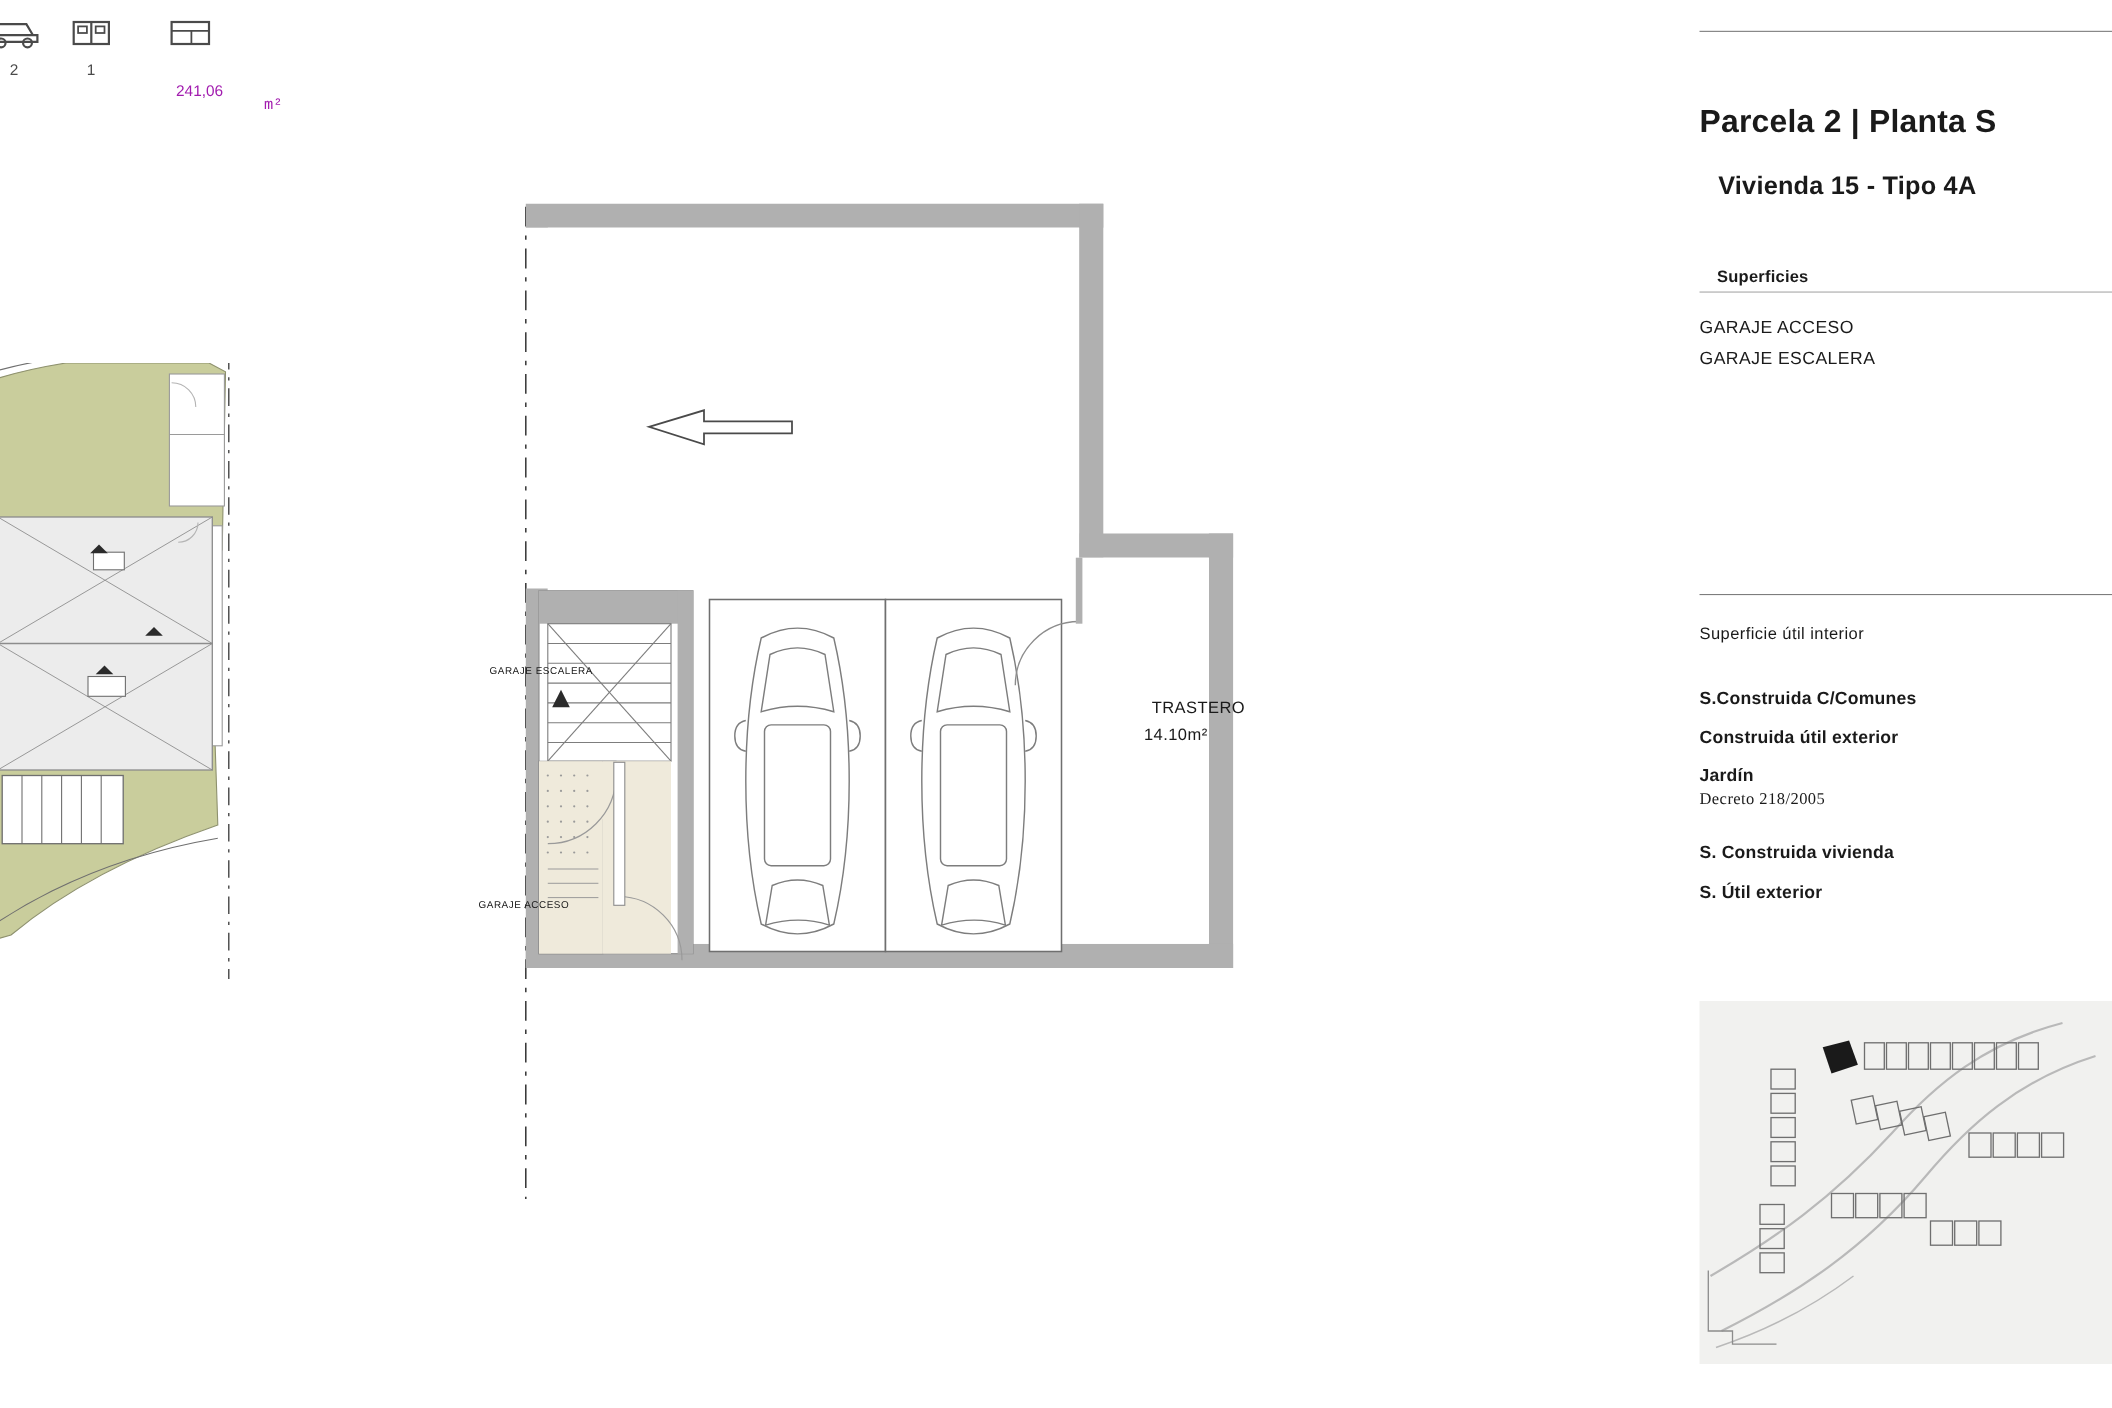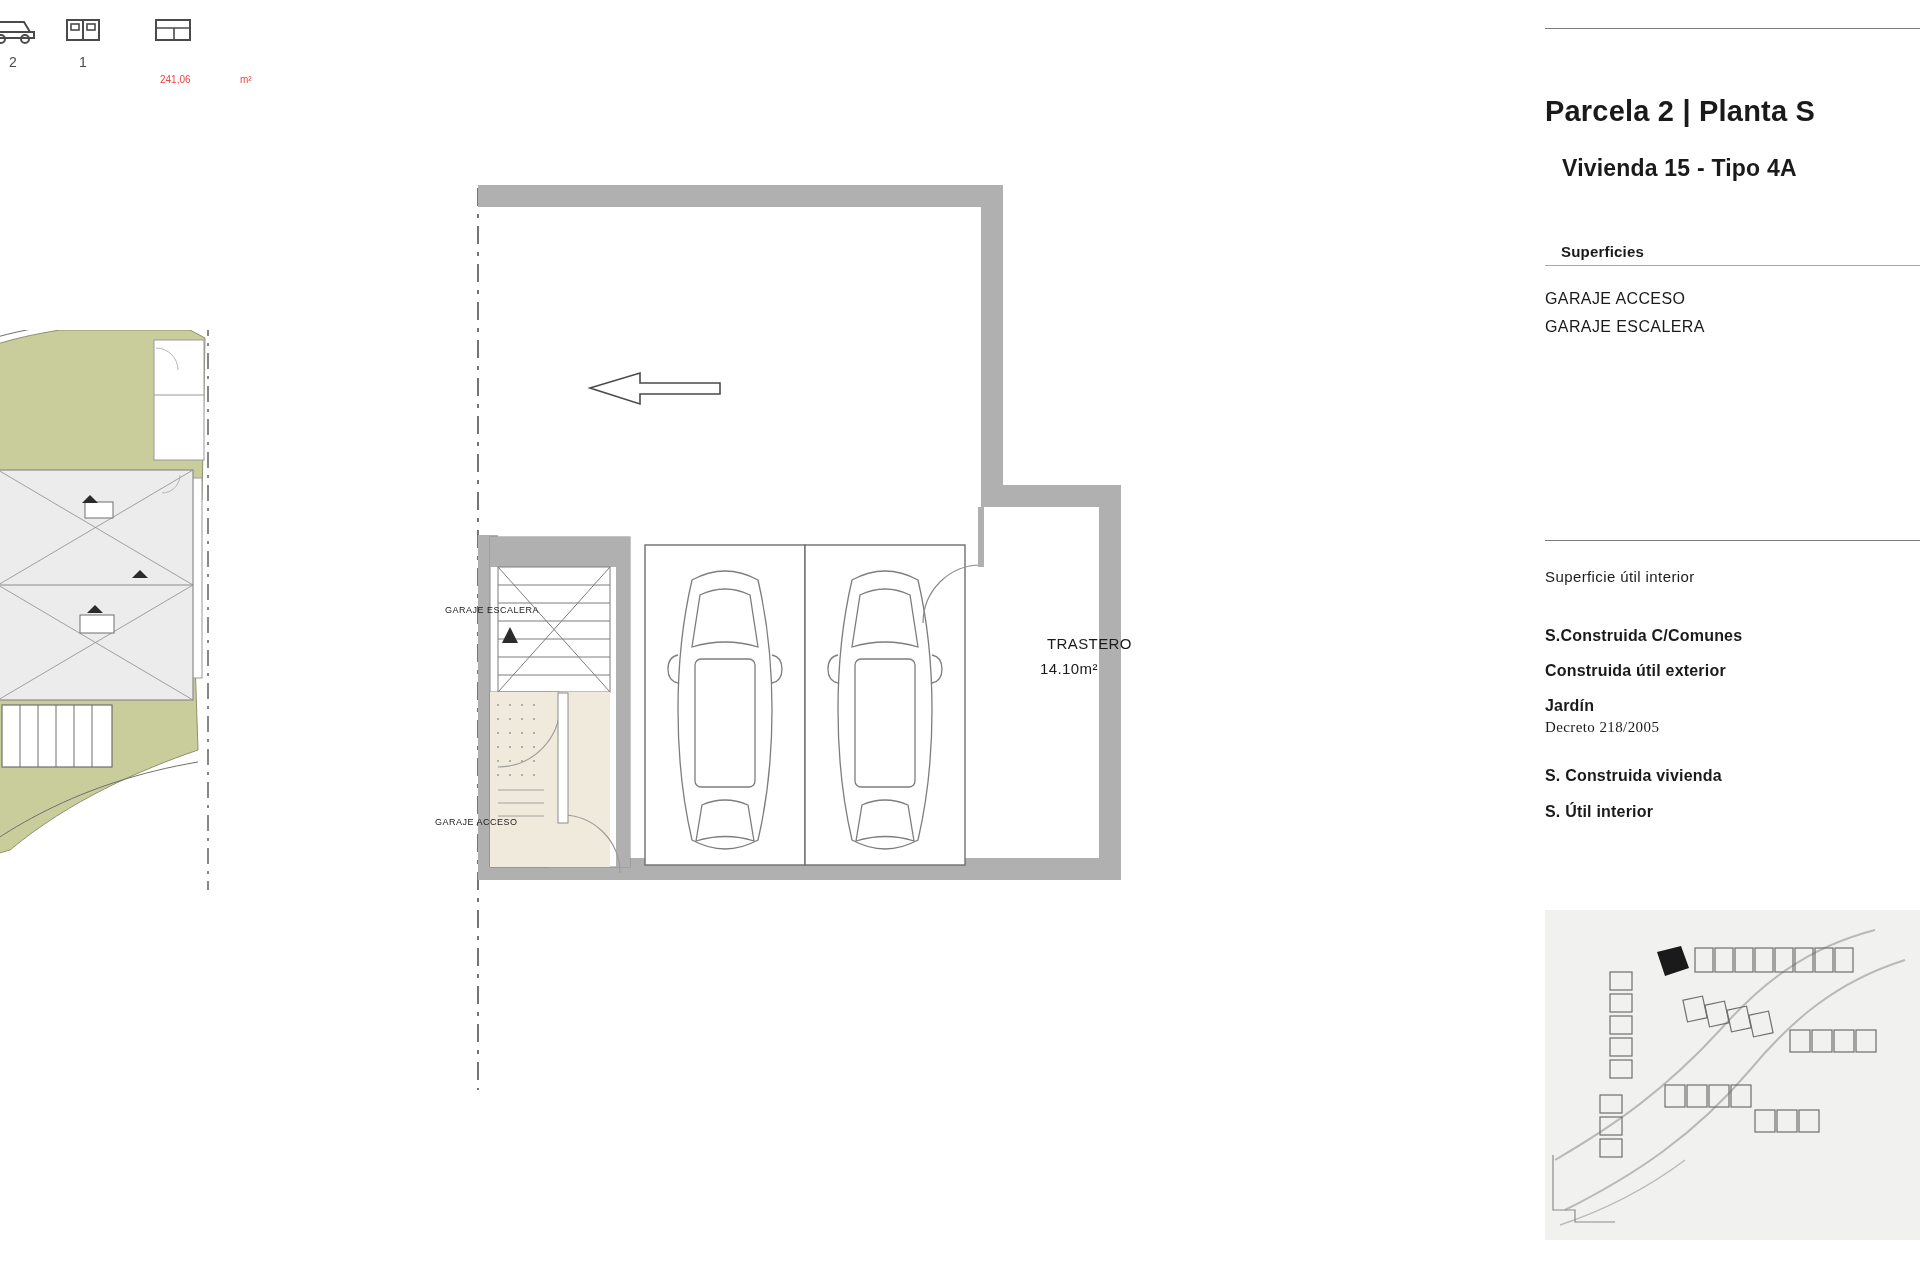--- a/index.html
+++ b/index.html
@@ -38,22 +38,22 @@
   .icon-cell .glyph { display:block; }
   .icon-cell .cap {
     display: block;
     font-size: 14px;
     color: #4a4a4a;
     margin-top: 4px;
     letter-spacing: .3px;
   }
   .cap-area {
     position: absolute;
-    font-size: 10px;
-    color: #ef4444;
+    font-size: 14px;
+    color: #a21caf;
     white-space: nowrap;
   }
 
   
   .siteplan {
     position: absolute;
     left: -60px;
     top: 330px;
     width: 380px;
     height: 700px;
@@ -176,21 +176,21 @@
       <span class="glyph">
         <svg width="46" height="34" viewBox="0 0 46 34">
           <rect x="6" y="8" width="34" height="20" fill="none" stroke="#4a4a4a" stroke-width="2"></rect>
           <line x1="6" y1="16" x2="40" y2="16" stroke="#4a4a4a" stroke-width="1.6"></line>
           <line x1="24" y1="16" x2="24" y2="28" stroke="#4a4a4a" stroke-width="1.6"></line>
         </svg>
       </span>
     </div>
 
     <span class="cap-area" style="left:160px; top:62px;">241,06</span>
-    <span class="cap-area" style="left:240px; top:62px;">m²</span>
+    <span class="cap-area" style="left:240px; top:76px;font-family:Liberation Mono, monospace;">m²</span>
   </div>
 
   <div class="siteplan">
     <svg width="380" height="700" viewBox="0 0 380 700">
 
       <path d="M0 40 C30 20 70 8 120 0 L250 0 L265 8 L262 170 L120 175 L0 170 Z" fill="#c9cd9c" stroke="#8e916e" stroke-width="1"></path>
       <path d="M0 330 L255 330 L258 420 C200 440 130 470 70 520 L0 540 Z" fill="#c9cd9c" stroke="#8e916e" stroke-width="1"></path>
 
       <rect x="0" y="148" width="262" height="200" fill="#ffffff" stroke="#9a9a9a" stroke-width="1"></rect>
 
@@ -359,21 +359,21 @@
     <div class="line-item" style="top:318px;">GARAJE ESCALERA</div>
 
     <div class="rule" style="top:540px;"></div>
     <div class="line-item small" style="top:568px;">Superficie útil interior</div>
 
     <div class="line-item bold" style="top:627px;">S.Construida C/Comunes</div>
     <div class="line-item bold" style="top:662px;">Construida útil exterior</div>
     <div class="line-item bold" style="top:697px;">Jardín</div>
     <div class="line-item small" style="top:719px;font-family:Liberation Serif, serif;">Decreto 218/2005</div>
     <div class="line-item bold" style="top:767px;">S. Construida vivienda</div>
-    <div class="line-item bold" style="top:803px;">S. Útil interior</div>
+    <div class="line-item bold" style="top:803px;">S. Útil exterior</div>
 
     <div class="keymap">
       <svg width="375" height="330" viewBox="0 0 375 330">
 
         <path d="M10 250 C70 215 120 180 175 120 C215 75 260 38 330 20" fill="none" stroke="#b9b9b9" stroke-width="2"></path>
         <path d="M20 300 C90 265 150 225 205 160 C245 112 290 72 360 50" fill="none" stroke="#b9b9b9" stroke-width="2"></path>
         <path d="M15 315 C60 300 100 280 140 250" fill="none" stroke="#b9b9b9" stroke-width="1.4"></path>
 
         <g fill="none" stroke="#6f6f6f" stroke-width="1.2">
           <rect x="65" y="62" width="22" height="18"></rect>

